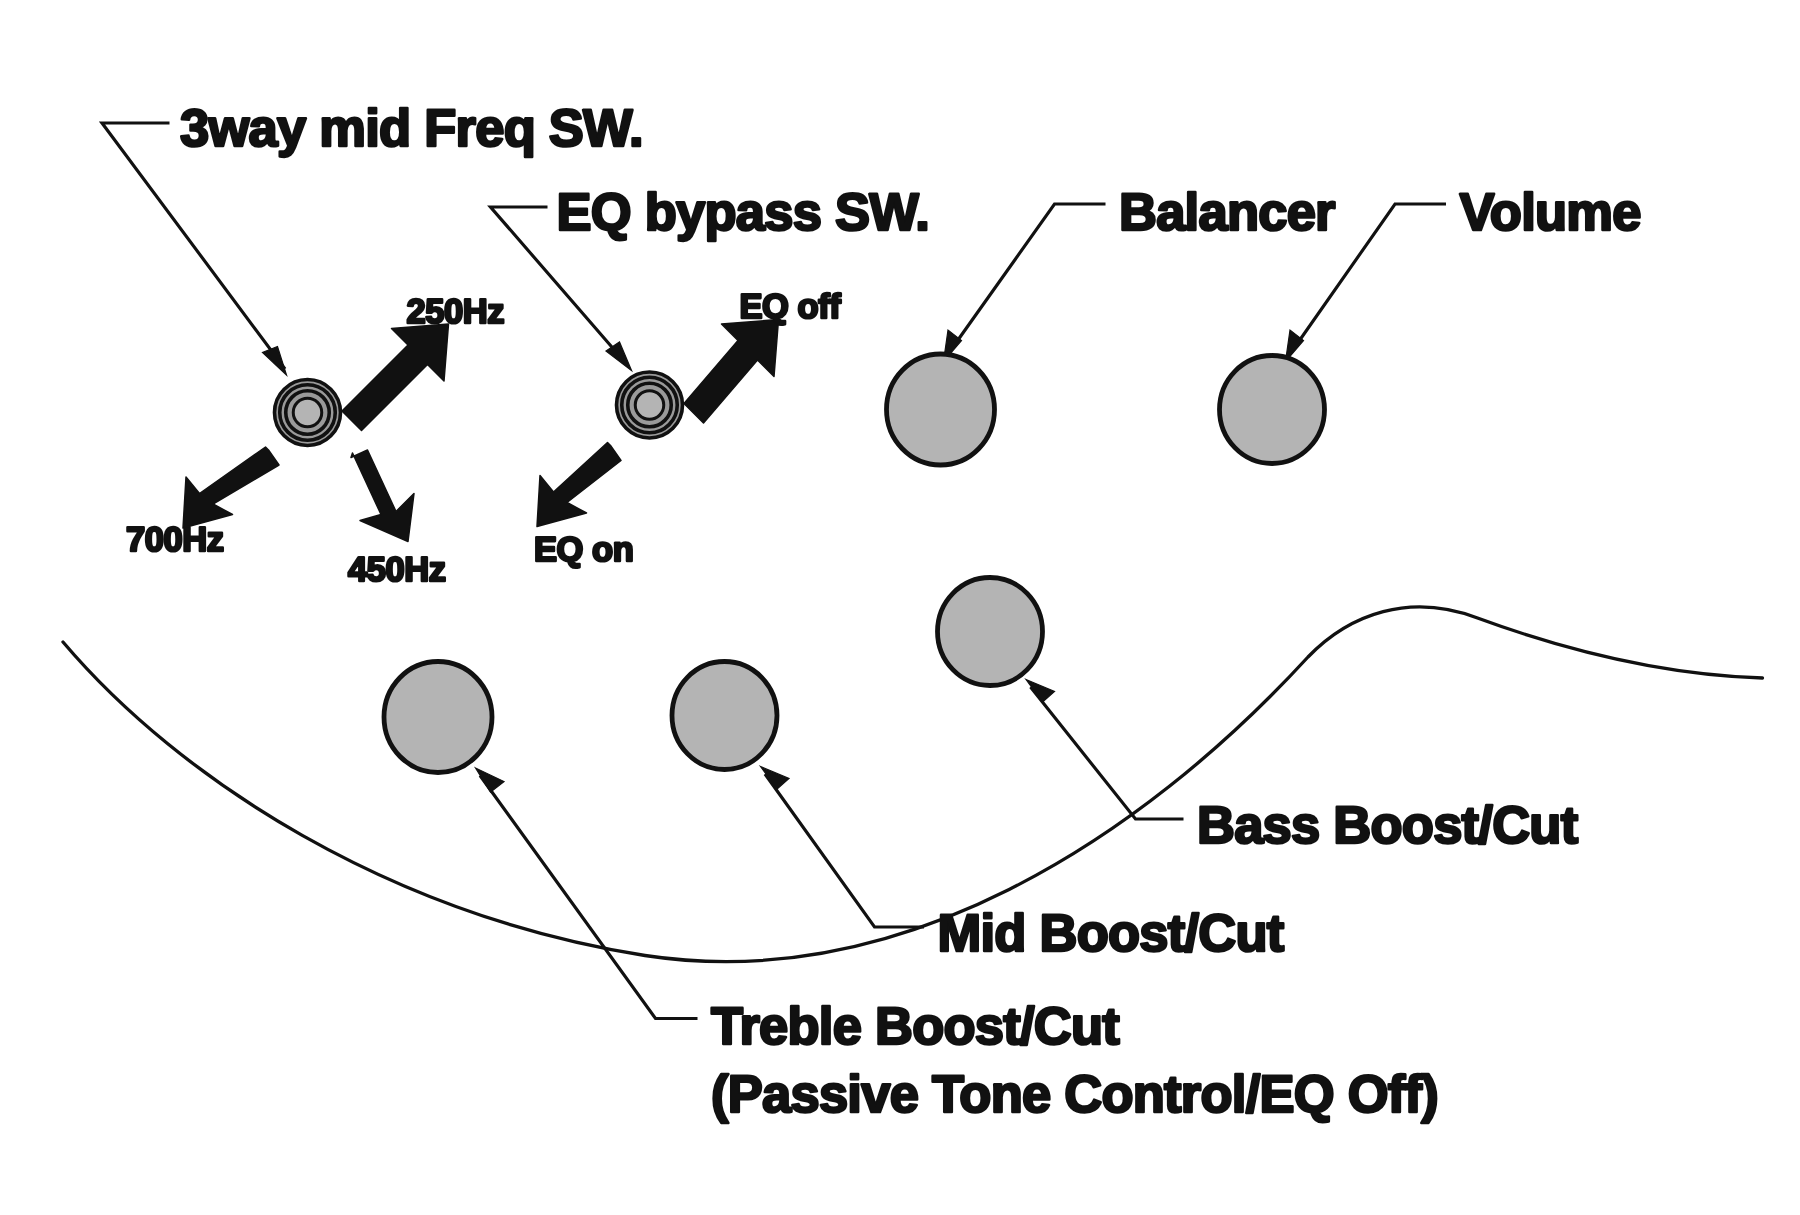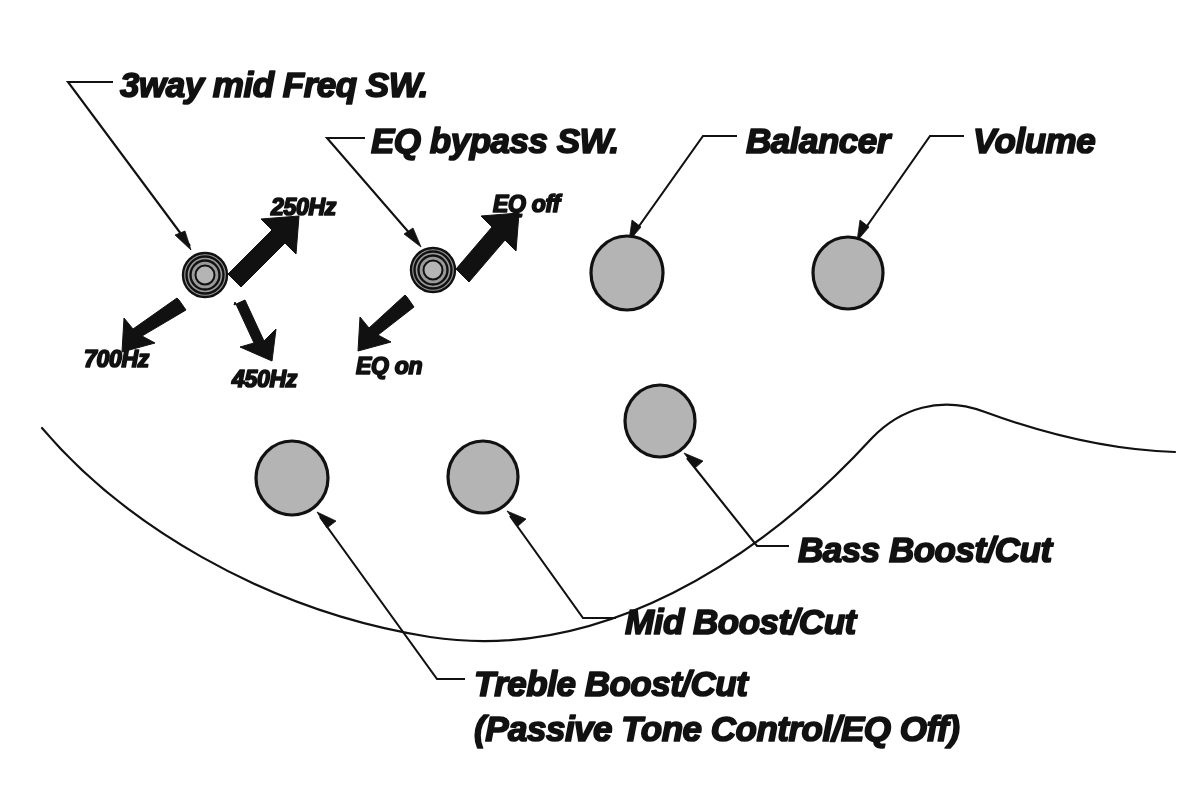--- a/index.html
+++ b/index.html
@@ -12,21 +12,20 @@
     width: 1200px;
     height: 810px;
     overflow: hidden;
     font-family: "Liberation Sans", "DejaVu Sans", sans-serif;
   }
   #diagram-root {
     position: relative;
     width: 1200px;
     height: 810px;
     background: #ffffff;
-    font-style: italic;
   }
   svg#diagram-svg {
     display: block;
     width: 1200px;
     height: 810px;
   }
   .label-text {
     font-family: "Liberation Sans", "DejaVu Sans", sans-serif;
     font-weight: bold;
     fill: #111111;

